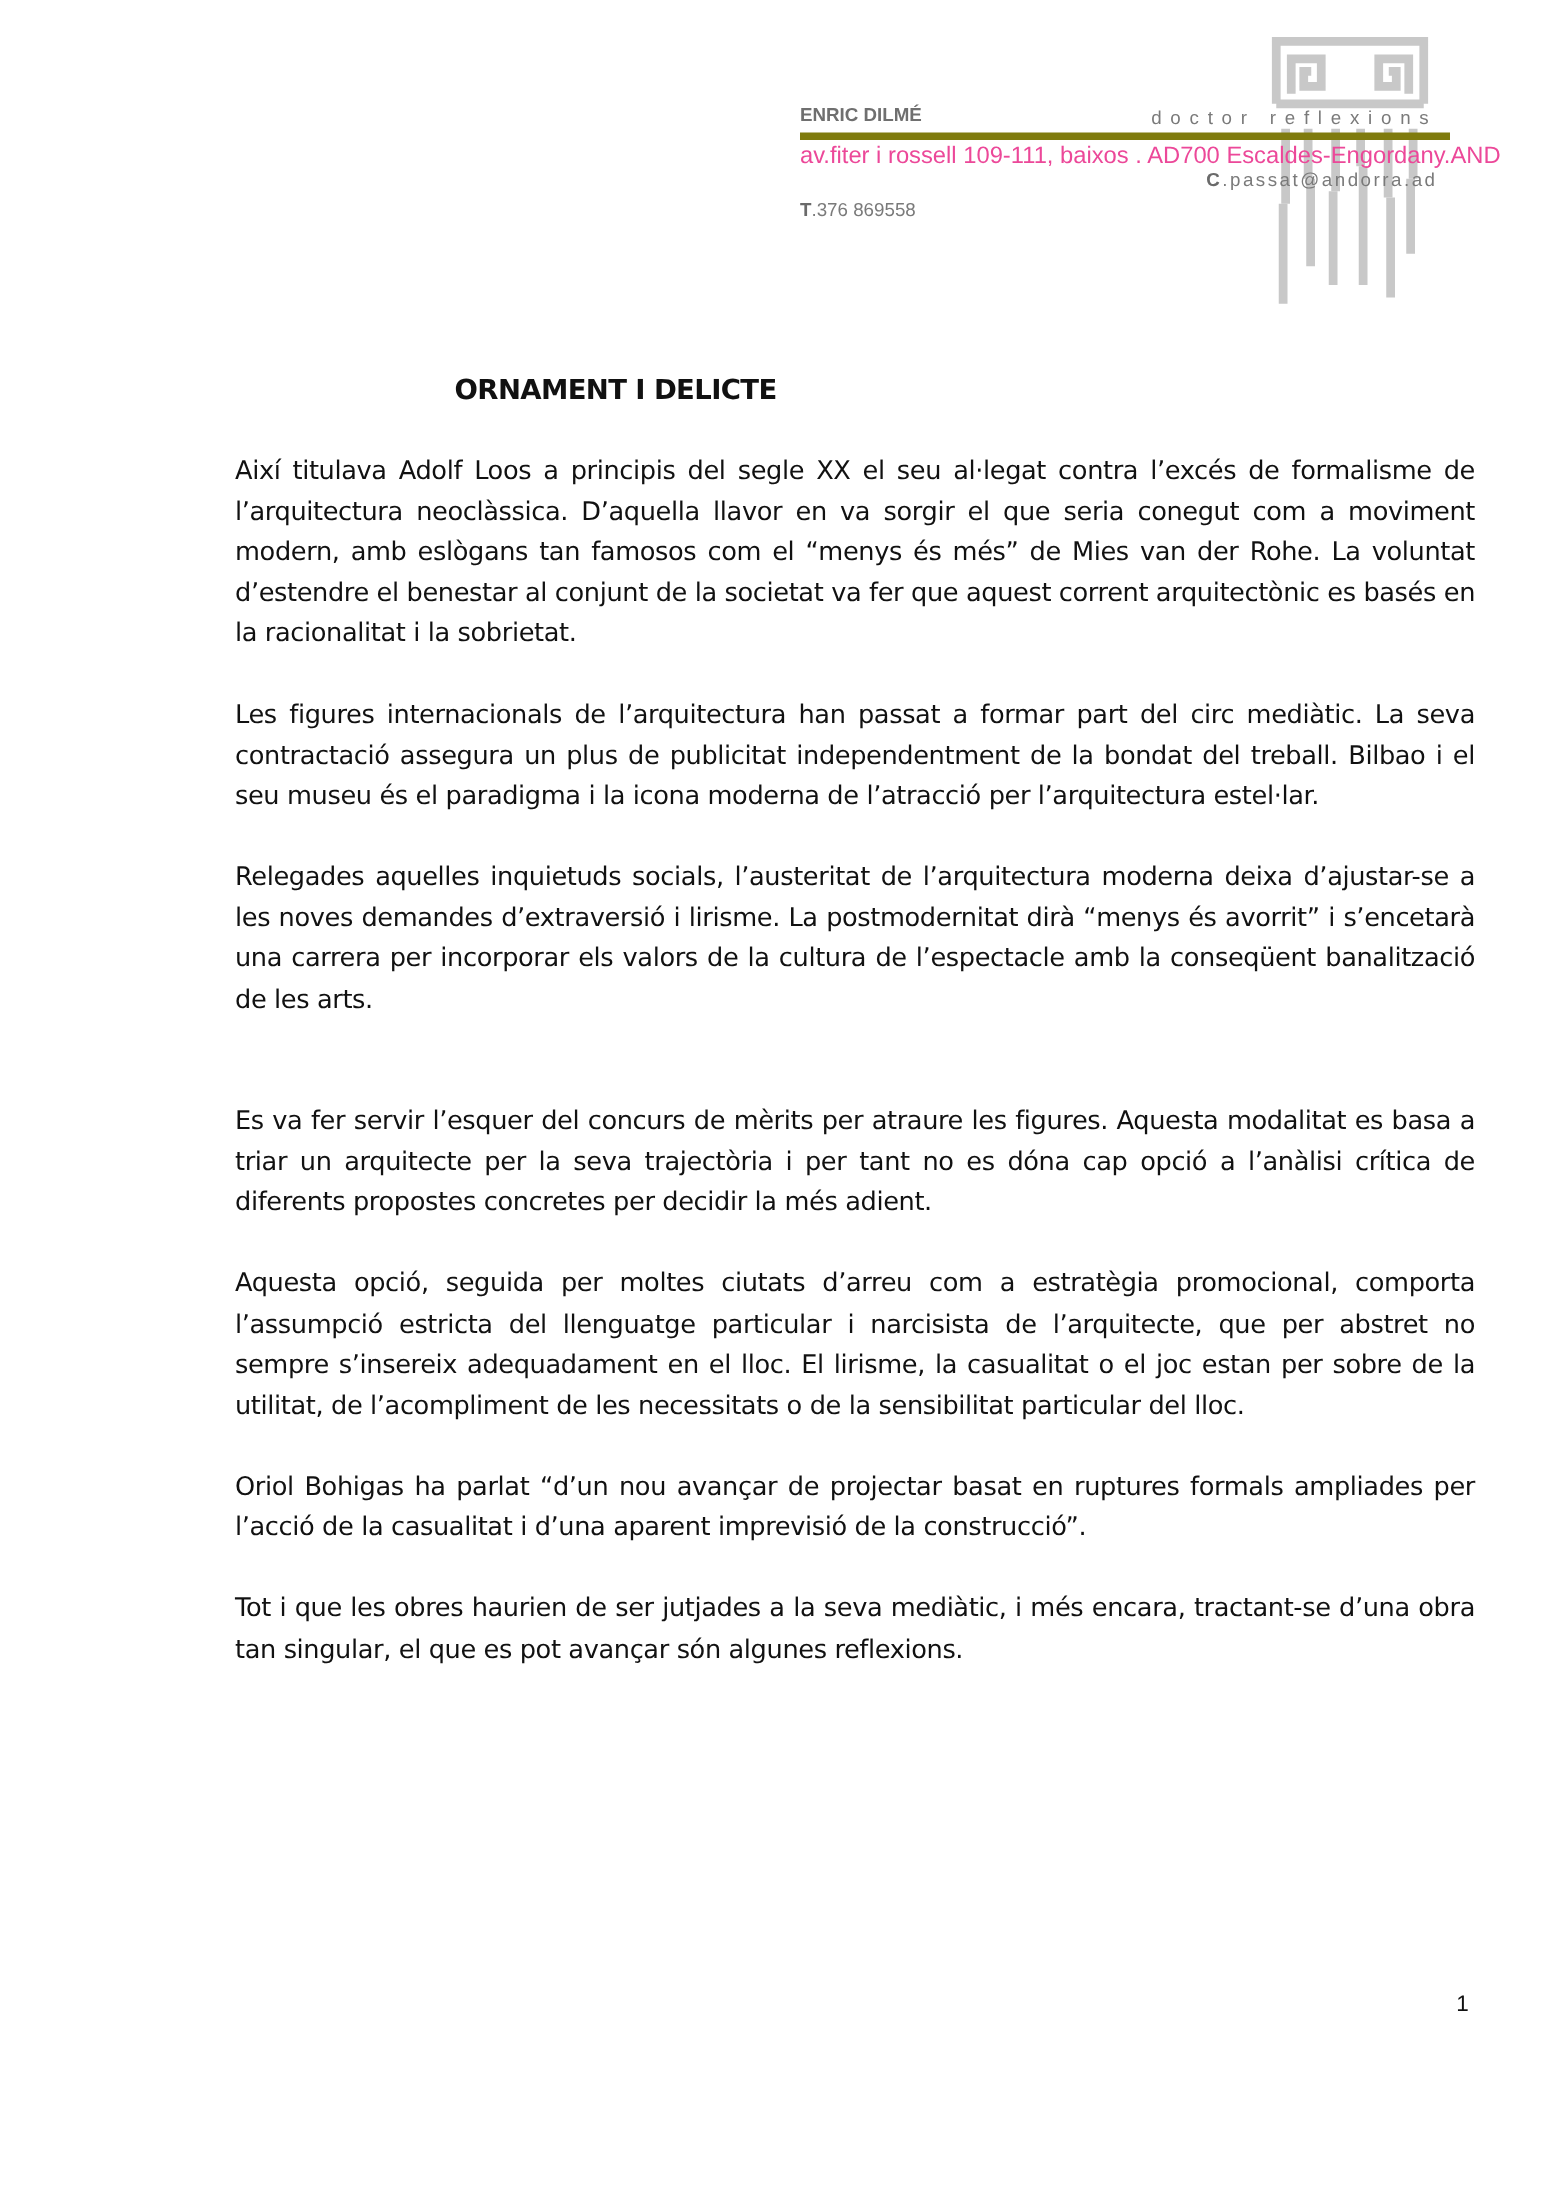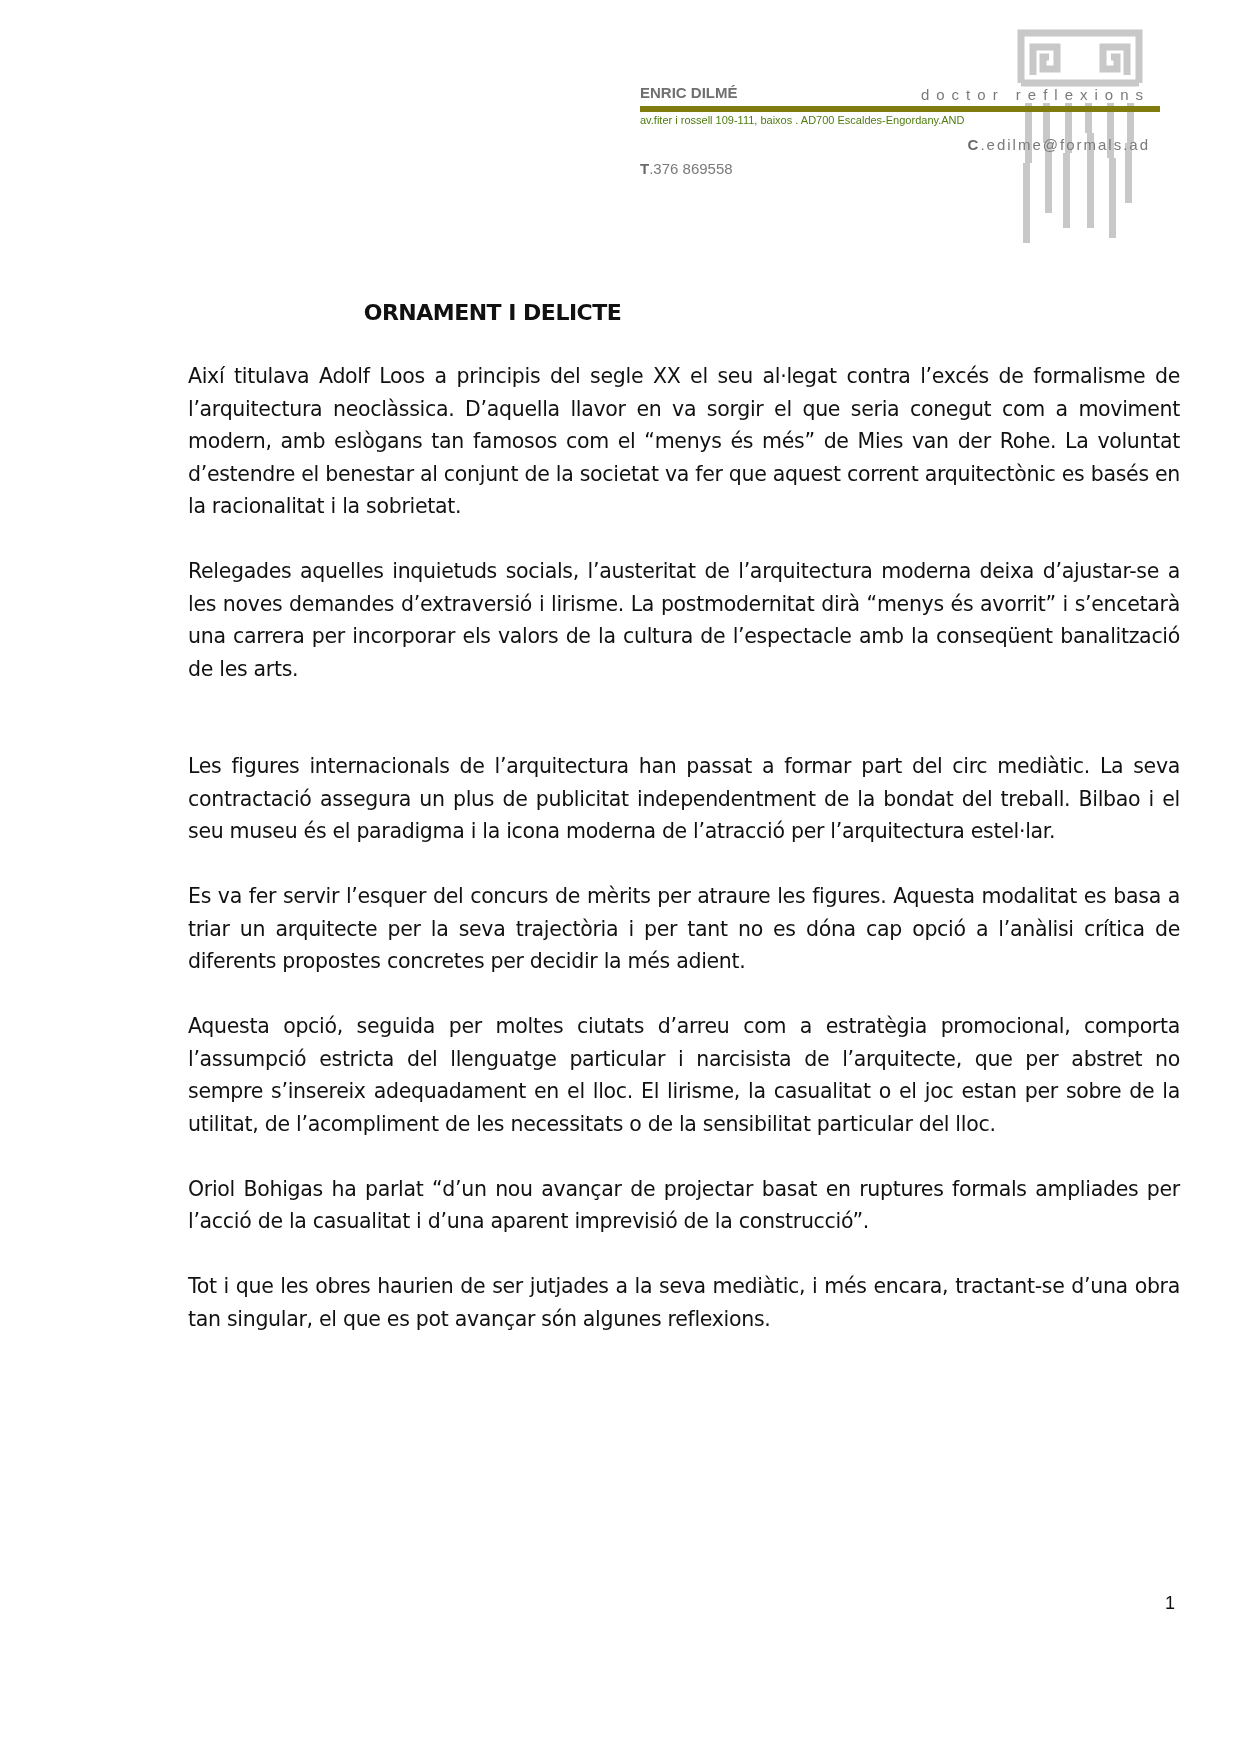--- a/index.html
+++ b/index.html
@@ -49,22 +49,22 @@
       left: 0;
       top: 26px;
       width: 520px;
       height: 6px;
       background: #7f7b0e;
     }
     .lh-address {
       position: absolute;
       left: 0;
       top: 34px;
-      font-size: 11px;
-      color: #4d7c0f;
+      font-size: 19px;
+      color: #ec4899;
       white-space: nowrap;
     }
     .lh-phone {
       position: absolute;
       left: 0;
       top: 56px;
       font-size: 15px;
       color: #7a7a7a;
       margin-top: 24px;
     }
@@ -160,28 +160,28 @@
 </svg>
 
 <div class="letterhead">
   <div class="lh-row1">
     <span class="lh-name">ENRIC DILMÉ</span>
     <span class="lh-profession">doctor reflexions</span>
   </div>
   <div class="lh-rule"></div>
   <div class="lh-address">av.fiter i rossell 109-111, baixos . AD700  Escaldes-Engordany.AND</div>
   <div class="lh-phone"><b>T</b><span>.376 869558</span></div>
-  <div class="lh-email"><b>C</b><span>.edilme@formals.ad</span></div>
+  <div class="lh-email"><b>C</b><span>.passat@andorra.ad</span></div>
 </div>
 
 <div class="doc-title">ORNAMENT I DELICTE</div>
 
 <div class="body-text">
   <p class="para">Així titulava Adolf Loos a principis del segle XX el seu al·legat contra l’excés de formalisme de l’arquitectura neoclàssica. D’aquella llavor en va sorgir el que seria conegut com a moviment modern, amb eslògans tan famosos com el “menys és més” de Mies van der Rohe. La voluntat d’estendre el benestar al conjunt de la societat va fer que aquest corrent arquitectònic es basés en la racionalitat i la sobrietat.</p>
+  <p class="para">Les figures internacionals de l’arquitectura han passat a formar part del circ mediàtic. La seva contractació assegura un plus de publicitat independentment de la bondat del treball. Bilbao i el seu museu és el paradigma i la icona moderna de l’atracció per l’arquitectura estel·lar.</p>
   <p class="para extra-gap">Relegades aquelles inquietuds socials, l’austeritat de l’arquitectura moderna deixa d’ajustar-se a les noves demandes d’extraversió i lirisme. La postmodernitat dirà “menys és avorrit” i s’encetarà una carrera per incorporar els valors de la cultura de l’espectacle amb la conseqüent banalització de les arts.</p>
-  <p class="para">Les figures internacionals de l’arquitectura han passat a formar part del circ mediàtic. La seva contractació assegura un plus de publicitat independentment de la bondat del treball. Bilbao i el seu museu és el paradigma i la icona moderna de l’atracció per l’arquitectura estel·lar.</p>
   <p class="para">Es va fer servir l’esquer del concurs de mèrits per atraure les figures. Aquesta modalitat es basa a triar un arquitecte per la seva trajectòria i per tant no es dóna cap opció a l’anàlisi crítica de diferents propostes concretes per decidir la més adient.</p>
   <p class="para">Aquesta opció, seguida per moltes ciutats d’arreu com a estratègia promocional, comporta l’assumpció estricta del llenguatge particular i narcisista de l’arquitecte, que per abstret no sempre s’insereix adequadament en el lloc. El lirisme, la casualitat o el joc estan per sobre de la utilitat, de l’acompliment de les necessitats o de la sensibilitat particular del lloc.</p>
   <p class="para">Oriol Bohigas ha parlat “d’un nou avançar de projectar basat en ruptures formals ampliades per l’acció de la casualitat i d’una aparent imprevisió de la construcció”.</p>
   <p class="para">Tot i que les obres haurien de ser jutjades a la seva mediàtic, i més encara, tractant-se d’una obra tan singular, el que es pot avançar són algunes reflexions.</p>
 </div>
 
 <div class="page-number">1</div>
 
 </body></html>

